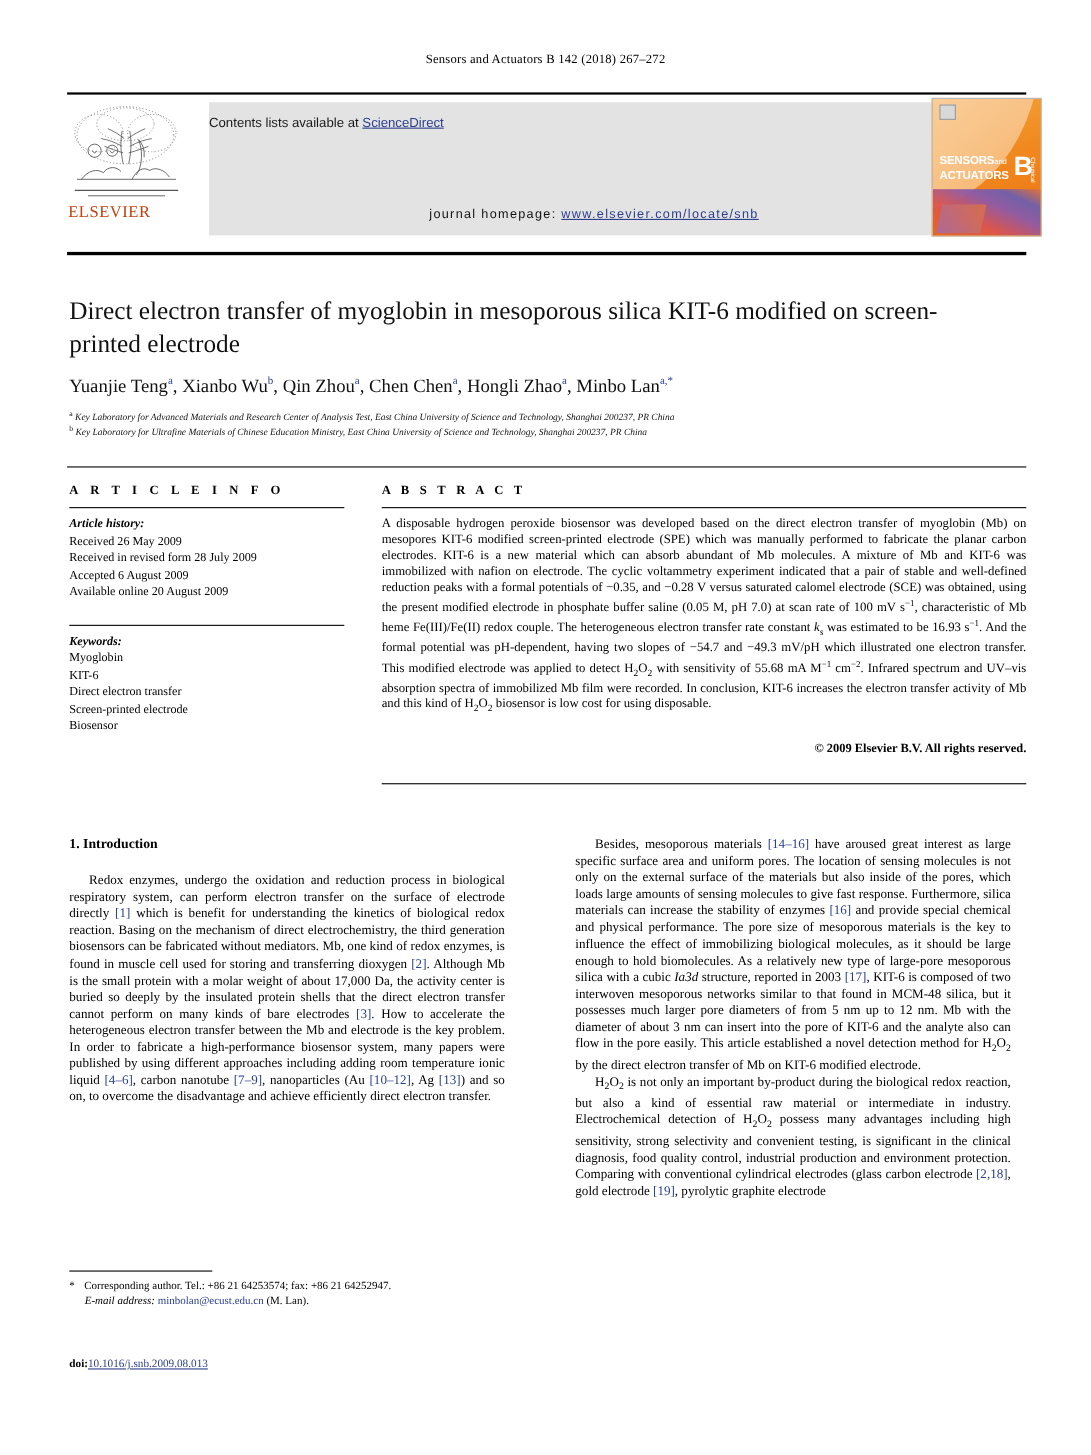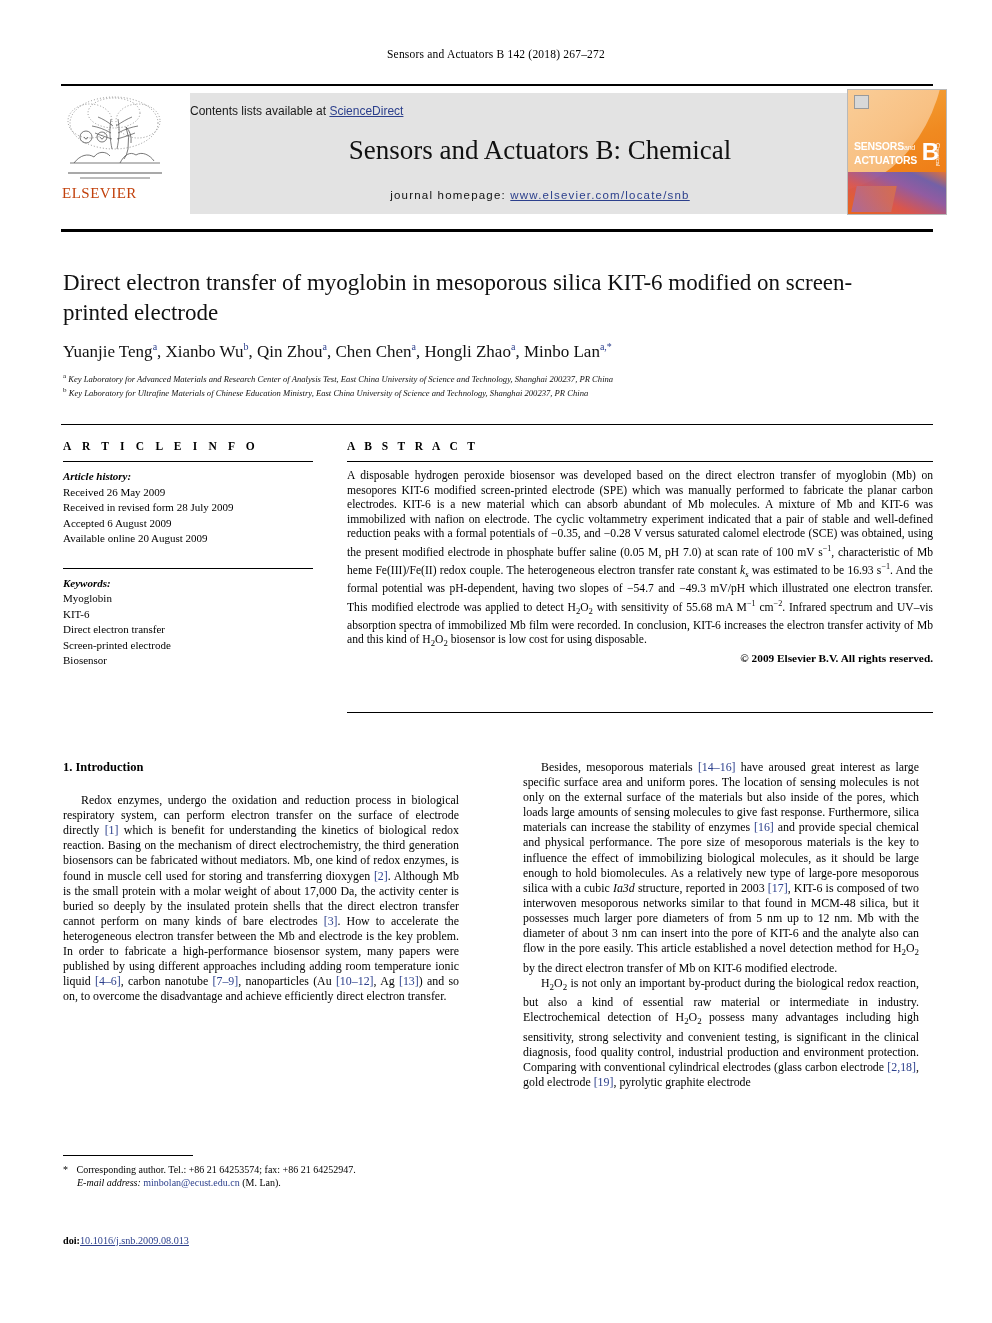--- a/index.html
+++ b/index.html
@@ -242,21 +242,21 @@
     font-size: 11.5px;
     letter-spacing: 3.4px;
   }
   .abs-body {
     font-size: 11.6px;
     line-height: 14.6px;
     text-align: justify;
     color: #000;
   }
   .abs-copy {
-    margin-top: 1px;
+    margin-top: 24px;
     text-align: right;
     font-size: 11.3px;
     font-weight: bold;
   }
   .panel-rule-bottom {
     position: absolute;
     left: 347px; top: 712px;
     width: 586px;
     height: 1px;
     background: #000;
@@ -348,21 +348,20 @@
         <path d="M4 80 H98" stroke="#555" stroke-width="1.2" fill="none"></path>
         <path d="M16 85 H86" stroke="#555" stroke-width="0.8" fill="none"></path>
       </svg>
       <div class="elsevier-word">ELSEVIER</div>
     </div>
 
     <div class="masthead-center">
       <div class="contents-line">
         <span>Contents lists available at </span><a class="sd-link" href="#">ScienceDirect</a>
       </div>
-      <div class="journal-title">Sensors and Actuators B: Chemical</div>
       <div class="homepage-line">
         <span>journal homepage: </span><a class="homepage-url" href="#">www.elsevier.com/locate/snb</a>
       </div>
     </div>
 
     <div class="cover-thumb">
       <div class="cover-inner">
         <div class="cover-grad1"></div>
         <div class="cover-arc"></div>
         <div class="cover-bottom"></div>

